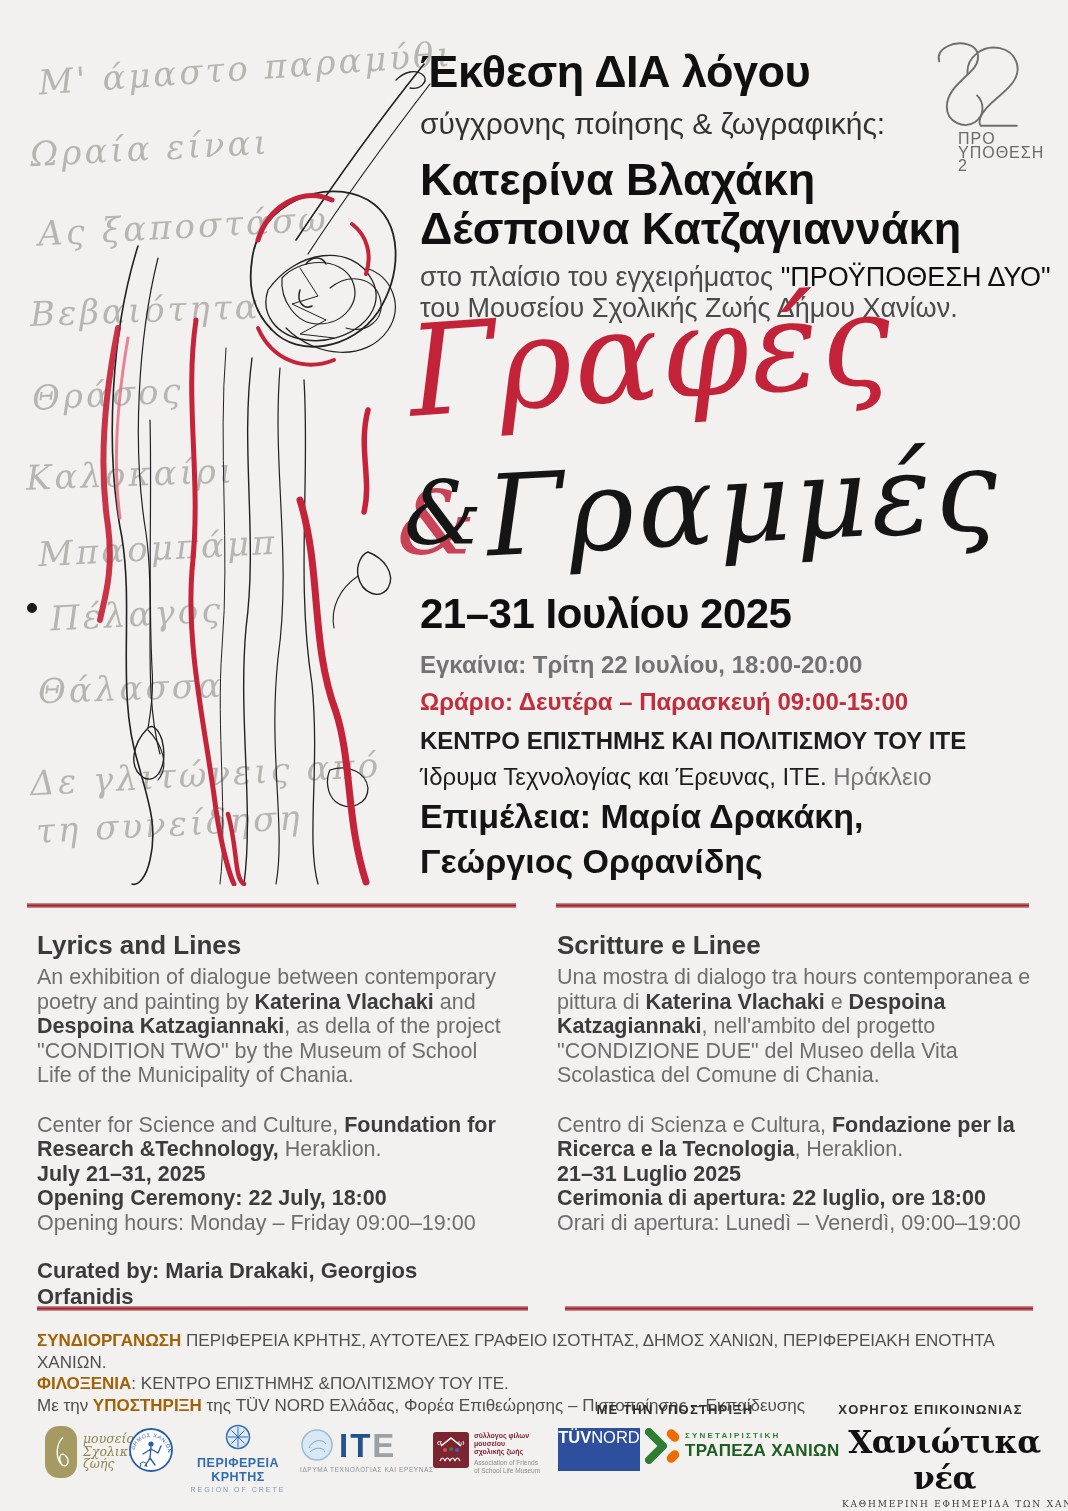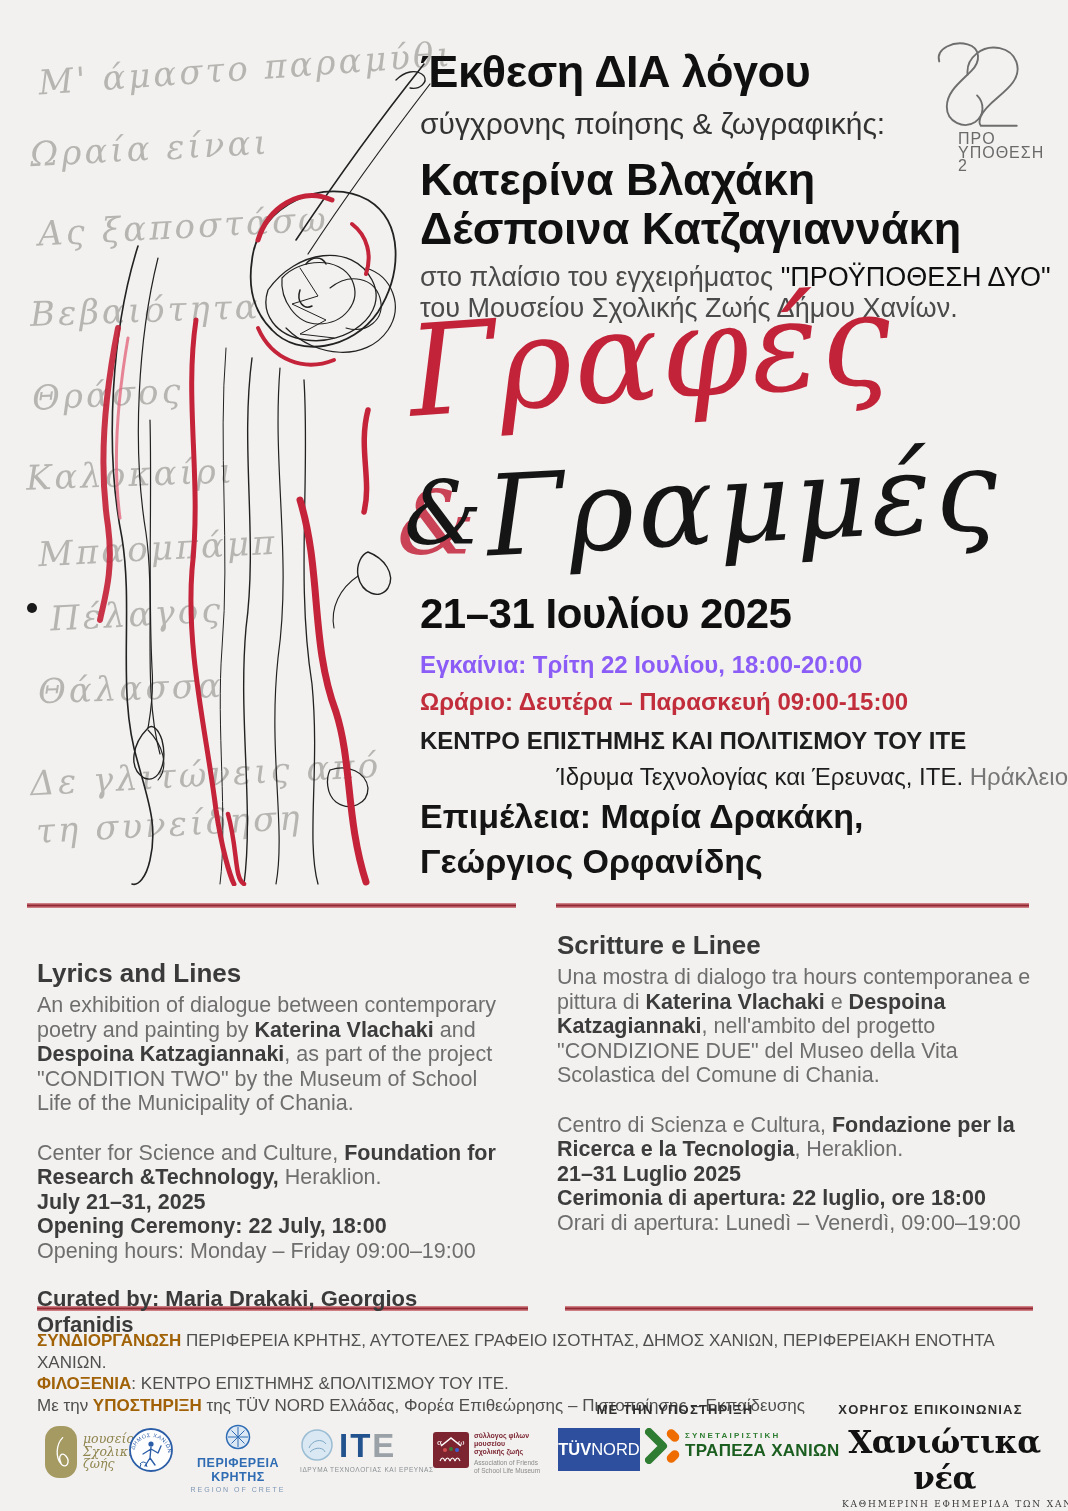--- a/index.html
+++ b/index.html
@@ -40,38 +40,38 @@
   .script-line1{position:absolute;left:408px;top:282px;font-family:"DejaVu Serif",serif;font-style:italic;
     font-size:126px;color:#c22339;transform:rotate(-4deg);letter-spacing:2px;}
   .script-amp{position:absolute;left:404px;top:462px;font-family:"DejaVu Serif",serif;font-style:italic;
     font-size:88px;color:#151515;text-shadow:-7px 10px 0 rgba(194,35,57,.85);}
   .script-line2{position:absolute;left:486px;top:438px;font-family:"DejaVu Serif",serif;font-style:italic;
     font-size:112px;color:#151515;transform:rotate(-3deg);letter-spacing:4px;}
 
   
   .details{position:absolute;left:420px;top:590px;width:648px;}
   .d-dates{font-size:42px;font-weight:800;color:#0f0f0f;letter-spacing:-0.5px;}
-  .d-open{font-size:24px;font-weight:700;color:#8b5cf6;margin-top:13px;}
+  .d-open{font-size:24px;font-weight:700;color:#737373;margin-top:13px;}
   .d-hours{font-size:24px;font-weight:700;color:#c22d3c;margin-top:9px;}
   .d-venue1{font-size:24px;font-weight:700;color:#1d1d1d;margin-top:11px;}
-  .d-venue2{font-size:24px;color:#767676;margin-top:8px;text-align:right;}
+  .d-venue2{font-size:24px;color:#767676;margin-top:8px;}
   .d-venue2 .sb{color:#1d1d1d;}
 
   .curators{position:absolute;left:420px;top:794px;width:648px;font-size:34px;font-weight:800;color:#141414;line-height:45px;}
 
   
   .rule{position:absolute;height:5px;background:linear-gradient(180deg,#dc9599 0%,#942832 50%,#dc9599 100%);}
   .rule-tl{left:27px;top:903px;width:489px;}
   .rule-tr{left:556px;top:903px;width:473px;}
   .rule-bl{left:37px;top:1306px;width:491px;}
   .rule-br{left:565px;top:1306px;width:468px;}
 
   
   .col{position:absolute;top:930px;width:480px;}
-  .col-en{left:37px;margin-top:28px;}
+  .col-en{left:37px;}
   .col-it{left:557px;width:478px;}
   .col h3{margin:0;font-size:26px;font-weight:800;color:#3a3a3a;}
   .col .para{font-size:21.5px;line-height:24.5px;color:#6e6e6e;margin-top:4px;}
   .col .sb{font-weight:700;color:#3c3c3c;}
   .col .venue{margin-top:25px;font-size:21.5px;line-height:24.5px;color:#6e6e6e;}
   .col .bline{font-size:21.5px;line-height:24.5px;font-weight:700;color:#3c3c3c;}
   .col .gline{font-size:21.5px;line-height:24.5px;color:#6e6e6e;}
   .col .curated{margin-top:23px;font-size:22px;font-weight:700;color:#3a3a3a;}
 
   
@@ -102,21 +102,21 @@
   .ite-i,.ite-t{color:#23538f;}
   .ite-e{color:#9aa2a8;}
   .ite-caption{font-size:6.5px;color:#8a8f94;letter-spacing:.6px;margin-top:4px;white-space:nowrap;}
   
   .lg-assoc{left:433px;top:34px;display:flex;}
   .assoc-text{margin-left:5px;}
   .assoc-maroon{font-size:7px;line-height:8px;color:#7c2531;font-weight:700;}
   .assoc-gray{font-size:6.5px;line-height:7.5px;color:#8a8a8a;margin-top:3px;}
   
   .lg-tuv{left:558px;top:30px;}
-  .tuv-box{width:82px;height:43px;background:#2d4f9e;color:#fff;display:flex;align-items:center;justify-content:center;font-size:16.5px;}
+  .tuv-box{width:82px;height:43px;background:#2d4f9e;color:#fff;display:flex;justify-content:center;font-size:16.5px;}
   .tuv-bold{font-weight:800;}
   
   .lg-bank{left:645px;top:30px;display:flex;align-items:center;}
   .bank-text{margin-left:4px;}
   .bank-small{font-size:8px;letter-spacing:2.2px;color:#2e7d32;font-weight:700;}
   .bank-name{font-size:17px;font-weight:800;color:#1b5e20;letter-spacing:.3px;margin-top:1px;}
   
   .lg-news{left:842px;top:26px;width:205px;text-align:center;}
   .news-name{font-family:"DejaVu Serif",serif;font-weight:800;font-size:31px;color:#121212;letter-spacing:-0.5px;}
   .news-caption{font-family:"DejaVu Serif",serif;font-size:9px;letter-spacing:1.8px;color:#3a3a3a;margin-top:3px;white-space:nowrap;}
@@ -220,21 +220,21 @@
     <div>Γεώργιος Ορφανίδης</div>
   </div>
 
   <div class="rule rule-tl"></div>
   <div class="rule rule-tr"></div>
   <div class="rule rule-bl"></div>
   <div class="rule rule-br"></div>
 
   <section class="col col-en">
     <h3>Lyrics and Lines</h3>
-    <div class="para"><span>An exhibition of dialogue between contemporary poetry and painting by </span><span class="sb">Katerina Vlachaki</span><span> and </span><span class="sb">Despoina Katzagiannaki</span><span>, as part of the project "CONDITION TWO" by the Museum of School Life of the Municipality of Chania.</span></div>
+    <div class="para"><span>An exhibition of dialogue between contemporary poetry and painting by </span><span class="sb">Katerina Vlachaki</span><span> and </span><span class="sb">Despoina Katzagiannaki</span><span>, as della of the project "CONDITION TWO" by the Museum of School Life of the Municipality of Chania.</span></div>
     <div class="venue"><span>Center for Science and Culture, </span><span class="sb">Foundation for Research &amp;Technology,</span><span> Heraklion.</span></div>
     <div class="bline">July 21–31, 2025</div>
     <div class="bline">Opening Ceremony:  22 July, 18:00</div>
     <div class="gline">Opening hours: Monday – Friday 09:00–19:00</div>
     <div class="curated">Curated by: Maria Drakaki, Georgios Orfanidis</div>
   </section>
 
   <section class="col col-it">
     <h3>Scritture e Linee</h3>
     <div class="para"><span>Una mostra di dialogo tra hours contemporanea e pittura di </span><span class="sb">Katerina Vlachaki</span><span> e </span><span class="sb">Despoina Katzagiannaki</span><span>, nell'ambito del progetto "CONDIZIONE DUE" del Museo della Vita Scolastica del Comune di Chania.</span></div>

